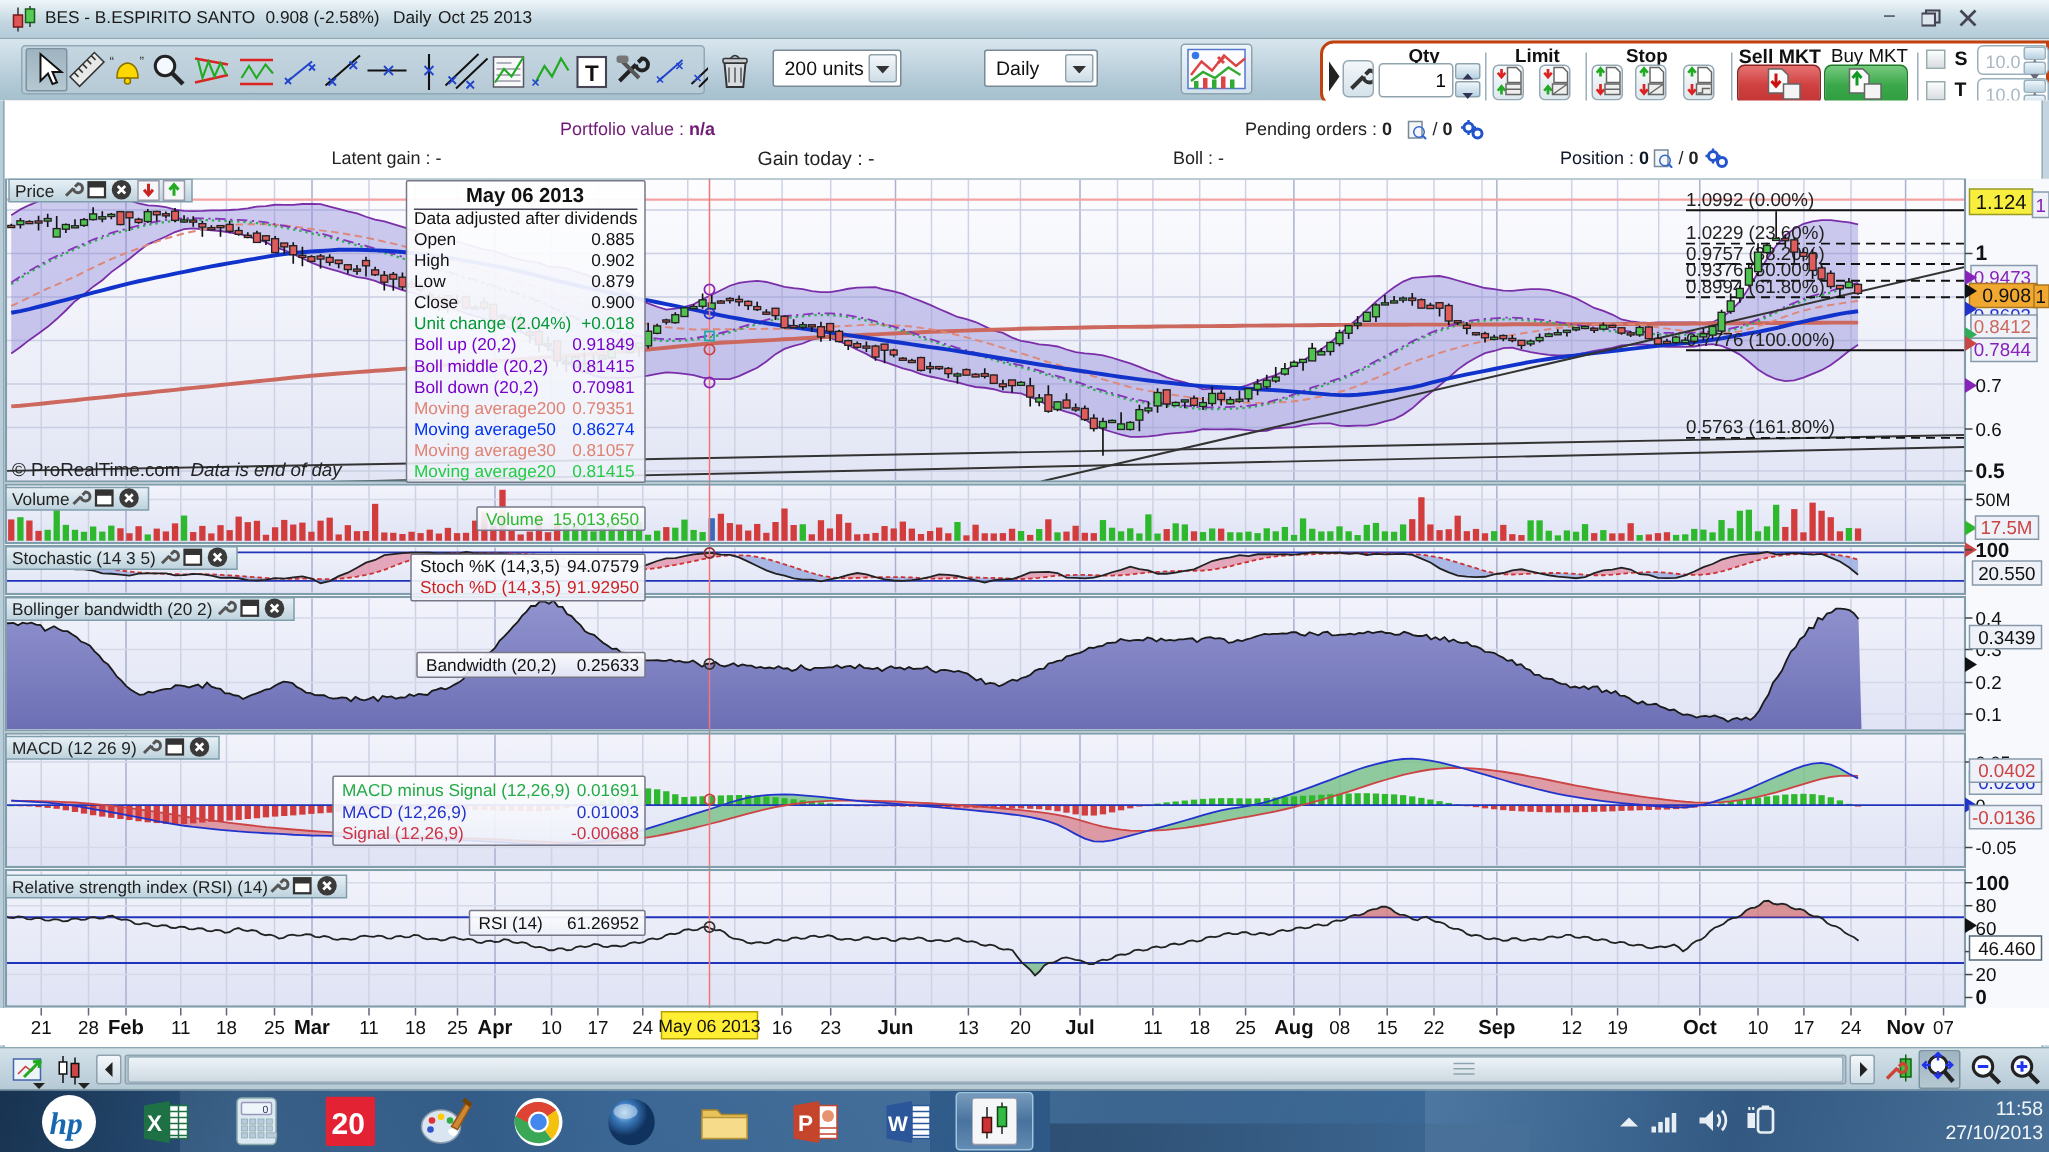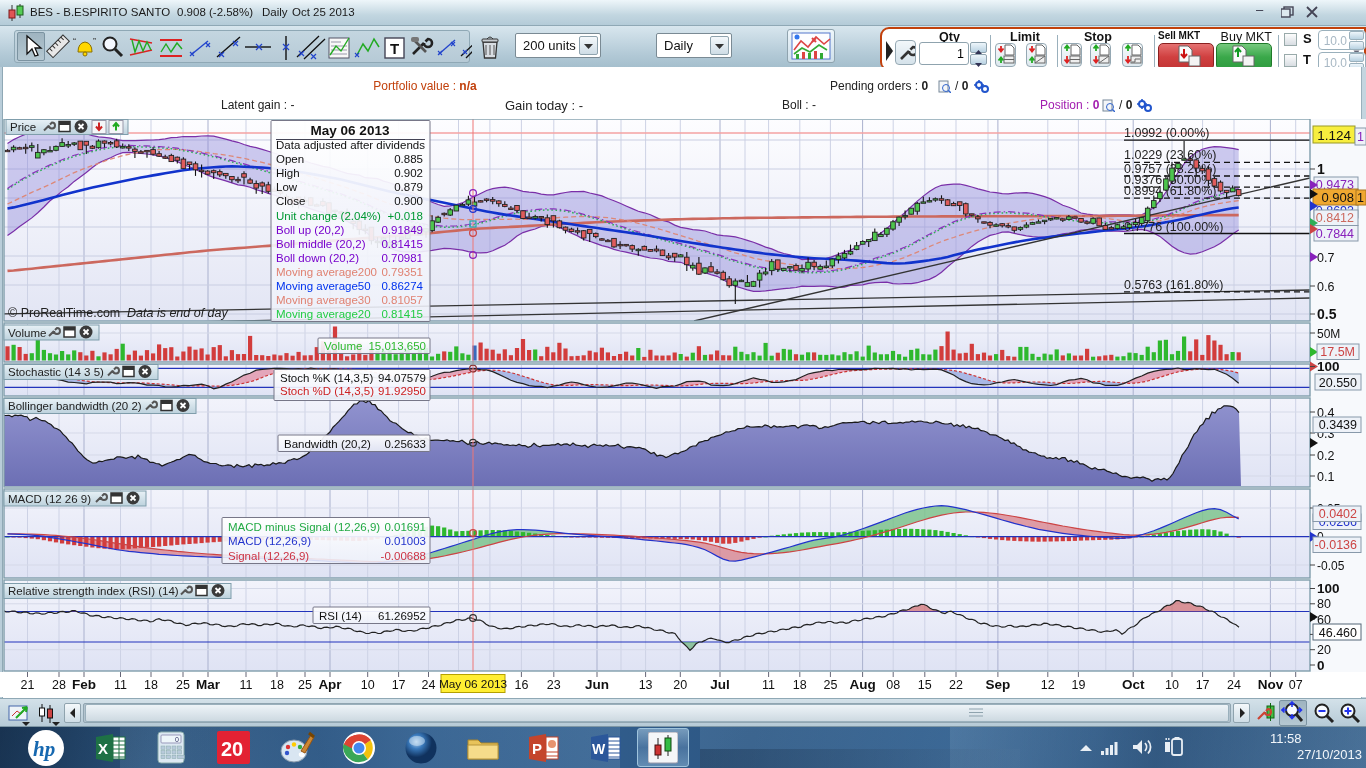--- a/index.html
+++ b/index.html
@@ -195,21 +195,21 @@
  <div class="abs" style="left:240px;top:14px;width:21px;height:24px;background:linear-gradient(#f7fafc,#dde8ee);border:1px solid #95a8b3;border-radius:4px">
   <svg width="19" height="22">
           <path d="M9,1 h6 l3,3 v7 h-9 Z" fill="#fff" stroke="#666"></path>
           <path d="M5,7 v-5 M2.5,4.5 l2.5,-3 l2.5,3" stroke="#22aa22" stroke-width="1.8" fill="none"></path>
           <path d="M5,12 v6 M2.5,15.5 l2.5,3 l2.5,-3" stroke="#dd2222" stroke-width="1.8" fill="none"></path>
           <rect x="8" y="12" width="10" height="7" fill="#eee" stroke="#666"></rect>
           <path d="M9,18 h3 v-3 h5" stroke="#666" fill="none"></path>
         </svg>
  </div>
  <div class="abs" style="left:272px;top:6px;width:1px;height:34px;background:#9ab0bc"></div>
- <span class="abs" style="left:276px;top:1px;width:56px;text-align:left;font-size:10px;font-weight:bold;color:#111;white-space:nowrap">Sell MKT</span>
+ <span class="abs" style="left:276px;top:1px;width:56px;text-align:right;font-size:13px;font-weight:bold;color:#111;white-space:nowrap">Sell MKT</span>
  <div class="abs" style="left:276px;top:14px;width:56px;height:27px;border-radius:5px;background:linear-gradient(#e57272,#d04040 52%,#c23434);border:1px solid #8a2020">
   <svg width="54" height="25">
           <path d="M20,2 h9 l4,4 v12 h-13 Z" fill="#fafafa" stroke="#666"></path>
           <path d="M25,5 v8 M22,10 l3,3.5 l3,-3.5" stroke="#cc1111" stroke-width="2" fill="none"></path>
           <rect x="30" y="12" width="11" height="10" fill="#f4f4f4" stroke="#666"></rect>
         </svg>
  </div>
  <span class="abs" style="left:334px;top:1px;width:56px;text-align:right;font-size:12.5px;font-weight:normal;color:#111;white-space:nowrap">Buy MKT</span>
  <div class="abs" style="left:334px;top:14px;width:56px;height:27px;border-radius:5px;background:linear-gradient(#76c97e,#3aa84a 52%,#2f9c40);border:1px solid #1f7a2a">
   <svg width="54" height="25">
@@ -237,37 +237,37 @@
       </div>
  <div class="abs" style="left:467px;top:24px;width:15px;height:9px;background:linear-gradient(#eef6fb,#b9d2e2);border:1px solid #9ab0bc;border-radius:2px"><svg width="13" height="7">
           <path d="M3.5,5.5 L6.5,1.5 L9.5,5.5 Z" fill="#667"></path>
         </svg></div>
  <div class="abs" style="left:467px;top:34px;width:15px;height:9px;background:linear-gradient(#eef6fb,#b9d2e2);border:1px solid #9ab0bc;border-radius:2px"><svg width="13" height="7">
           <path d="M3.5,1.5 L6.5,5.5 L9.5,1.5 Z" fill="#667"></path>
         </svg></div>
 </div>
 
 <div class="abs" style="left:0;top:67px;width:1366px;height:52px;background:#fff">
- <div class="abs" style="left:0px;top:12px;width:850px;text-align:center;font-size:12px;color:#c2410c">Portfolio value : <b>n/a</b></div>
+ <div class="abs" style="left:0px;top:12px;width:850px;text-align:center;font-size:12px;color:#701a75">Portfolio value : <b>n/a</b></div>
  <div class="abs" style="left:830px;top:12px;font-size:12px;color:#222">Pending orders : <b>0</b></div>
  <svg class="abs" style="left:938px;top:13px" width="13" height="13">
         <rect x="1" y="1" width="9" height="11" fill="#f4f6f8" stroke="#789"></rect>
         <circle cx="8" cy="8" r="3.5" fill="none" stroke="#36c"></circle>
         <line x1="10.5" y1="10.5" x2="13" y2="13" stroke="#36c" stroke-width="1.5"></line>
       </svg>
  <div class="abs" style="left:955px;top:12px;font-size:12px;color:#222">/ <b>0</b></div>
  <svg class="abs" style="left:973px;top:12px" width="17" height="15">
         <circle cx="6" cy="6" r="3" fill="none" stroke="#2255cc" stroke-width="2"></circle>
         <circle cx="12" cy="10" r="3" fill="none" stroke="#2255cc" stroke-width="2"></circle>
         <path d="M6,1 v2 M6,9 v2 M1,6 h2 M9,6 h2" stroke="#2255cc" stroke-width="1.6"></path>
       </svg>
  <div class="abs" style="left:221px;top:31px;font-size:12px;color:#222">Latent gain : -</div>
  <div class="abs" style="left:505px;top:31px;font-size:13px;color:#222">Gain today : -</div>
  <div class="abs" style="left:782px;top:31px;font-size:12px;color:#222">Boll : -</div>
- <div class="abs" style="left:1040px;top:31px;font-size:12px;color:#a21caf">Position : <b>0</b></div>
+ <div class="abs" style="left:1040px;top:31px;font-size:12px;color:#0f172a">Position : <b>0</b></div>
  <svg class="abs" style="left:1102px;top:32px" width="13" height="13">
         <rect x="1" y="1" width="9" height="11" fill="#f4f6f8" stroke="#789"></rect>
         <circle cx="8" cy="8" r="3.5" fill="none" stroke="#36c"></circle>
         <line x1="10.5" y1="10.5" x2="13" y2="13" stroke="#36c" stroke-width="1.5"></line>
       </svg>
  <div class="abs" style="left:1119px;top:31px;font-size:12px;color:#222">/ <b>0</b></div>
  <svg class="abs" style="left:1136px;top:31px" width="17" height="15">
         <circle cx="6" cy="6" r="3" fill="none" stroke="#2255cc" stroke-width="2"></circle>
         <circle cx="12" cy="10" r="3" fill="none" stroke="#2255cc" stroke-width="2"></circle>
         <path d="M6,1 v2 M6,9 v2 M1,6 h2 M9,6 h2" stroke="#2255cc" stroke-width="1.6"></path>
@@ -1953,15 +1953,15 @@
  <svg class="abs" style="left:1131px;top:10px" width="24" height="20">
         <path d="M2,8 h4 l5,-5 v14 l-5,-5 H2 Z" fill="#e8eef4"></path>
         <path d="M14,6 a6,6 0 0 1 0,8 M17,3.5 a9.5,9.5 0 0 1 0,13" stroke="#e8eef4" stroke-width="1.8" fill="none"></path>
       </svg>
  <svg class="abs" style="left:1163px;top:9px" width="24" height="22">
         <rect x="9" y="3" width="10" height="16" rx="2" fill="none" stroke="#e8eef4" stroke-width="1.8"></rect>
         <rect x="11.5" y="1" width="5" height="2.5" fill="#e8eef4"></rect>
         <rect x="2" y="6" width="5" height="10" fill="#e8eef4"></rect>
         <path d="M3.2,4 v-2 M5.8,4 v-2" stroke="#e8eef4" stroke-width="1.4"></path>
       </svg>
- <div class="abs" style="left:1270px;top:4px;width:92px;text-align:left;font-size:13px;color:#f2f6fa">11:58</div>
+ <div class="abs" style="left:1270px;top:4px;width:92px;text-align:right;font-size:13px;color:#f2f6fa">11:58</div>
  <div class="abs" style="left:1270px;top:20px;width:92px;text-align:right;font-size:13px;color:#f2f6fa">27/10/2013</div>
 </div>
 </div>
 </body></html>

